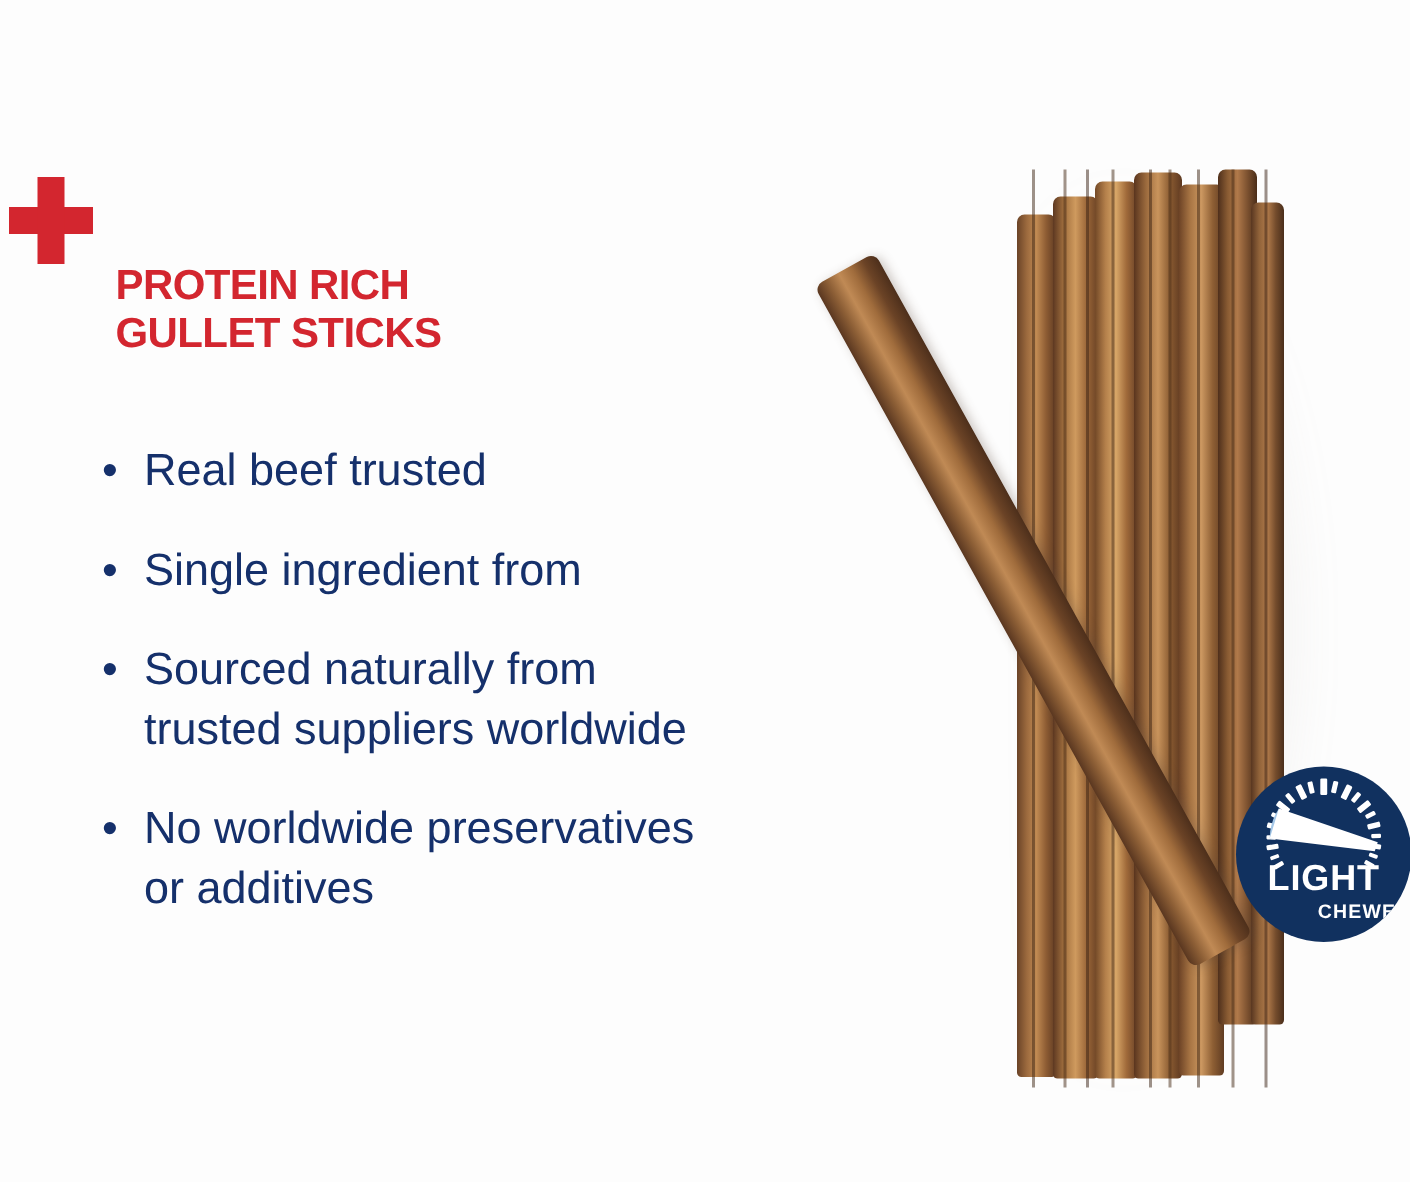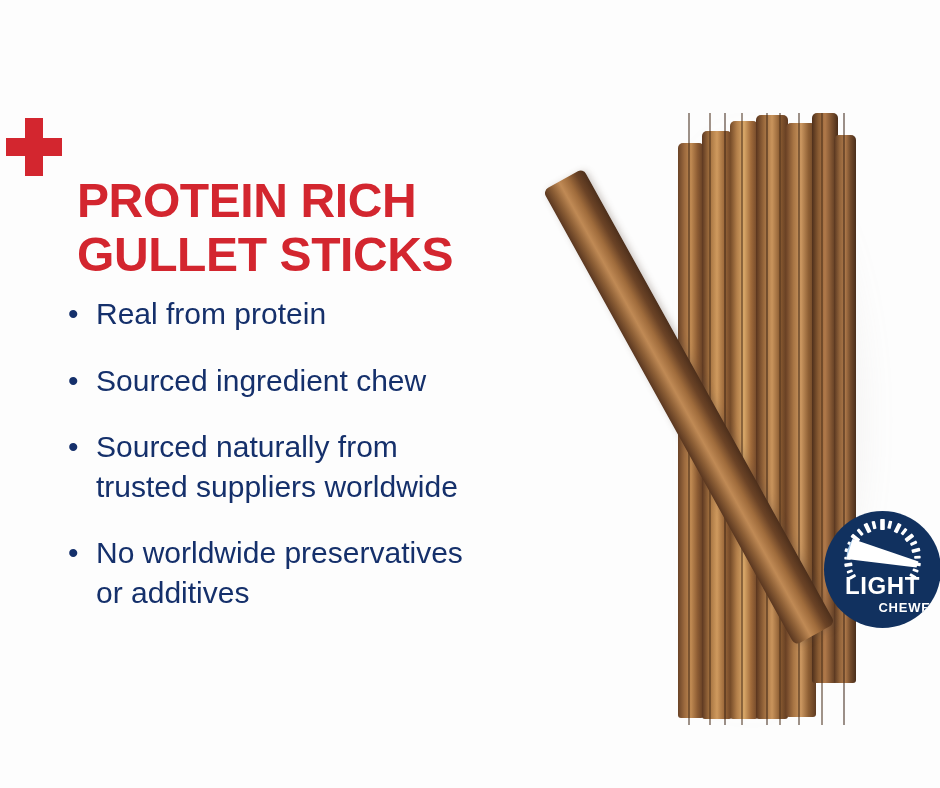--- a/index.html
+++ b/index.html
@@ -45,21 +45,21 @@
     height: 58px;
     background: #d3262f;
   }
 
   .headline {
     position: absolute;
     left: 77px;
     top: 174px;
     width: 430px;
     color: #d3262f;
-    font-size: 48px;
+    font-size: 28px;
     font-weight: bold;
     line-height: 1.13;
     letter-spacing: -0.4px;
     text-transform: uppercase;
   }
   .headline .hl-line {
     display: block;
     white-space: nowrap;
   }
 
@@ -201,25 +201,25 @@
   </div>
 
   <div class="headline">
     <span class="hl-line">PROTEIN RICH</span>
     <span class="hl-line">GULLET STICKS</span>
   </div>
 
   <div class="bullet-list">
     <div class="bullet-item">
       <span class="bullet-dot">•</span>
-      <span class="bullet-text">Real from protein</span>
-    </div>
-    <div class="bullet-item">
-      <span class="bullet-dot">•</span>
-      <span class="bullet-text">Sourced ingredient chew</span>
+      <span class="bullet-text">Real beef trusted</span>
+    </div>
+    <div class="bullet-item">
+      <span class="bullet-dot">•</span>
+      <span class="bullet-text">Single ingredient from</span>
     </div>
     <div class="bullet-item">
       <span class="bullet-dot">•</span>
       <span class="bullet-text">Sourced naturally from
 trusted suppliers worldwide</span>
     </div>
     <div class="bullet-item">
       <span class="bullet-dot">•</span>
       <span class="bullet-text">No worldwide preservatives
 or additives</span>

